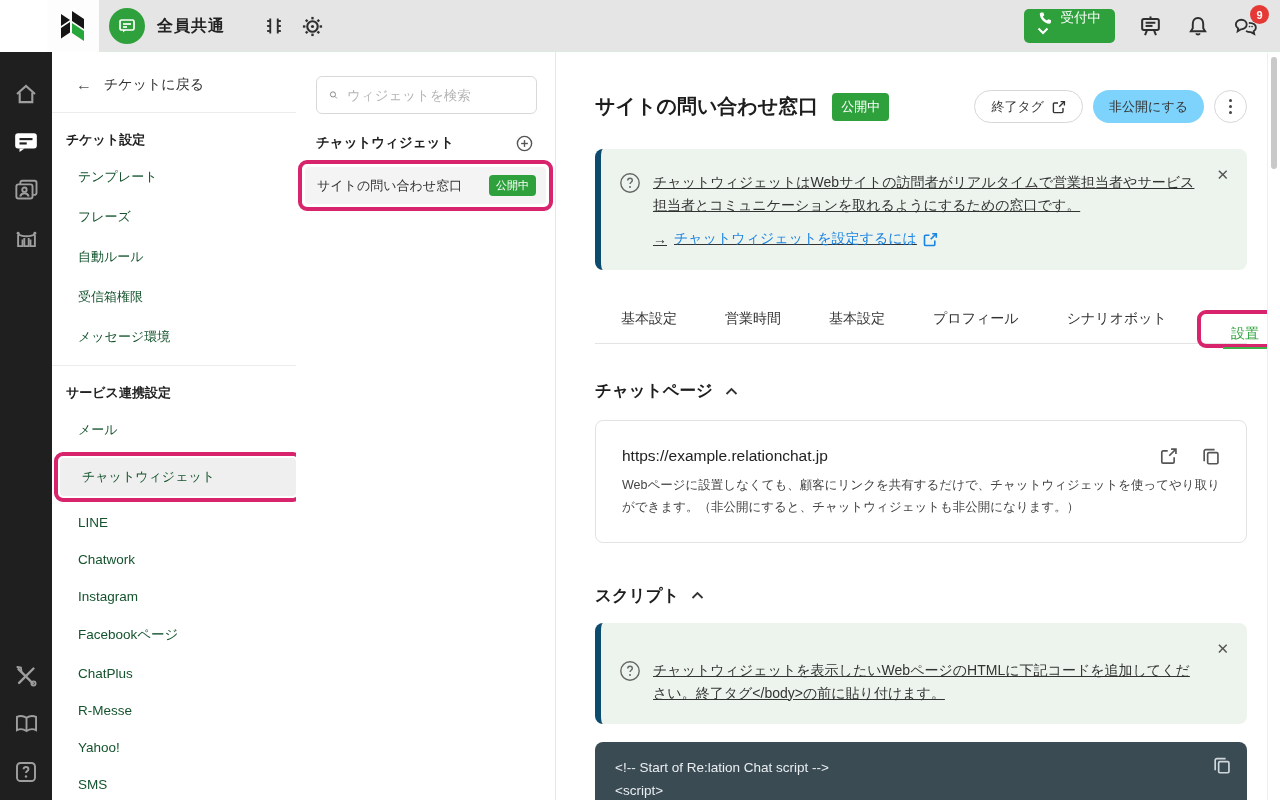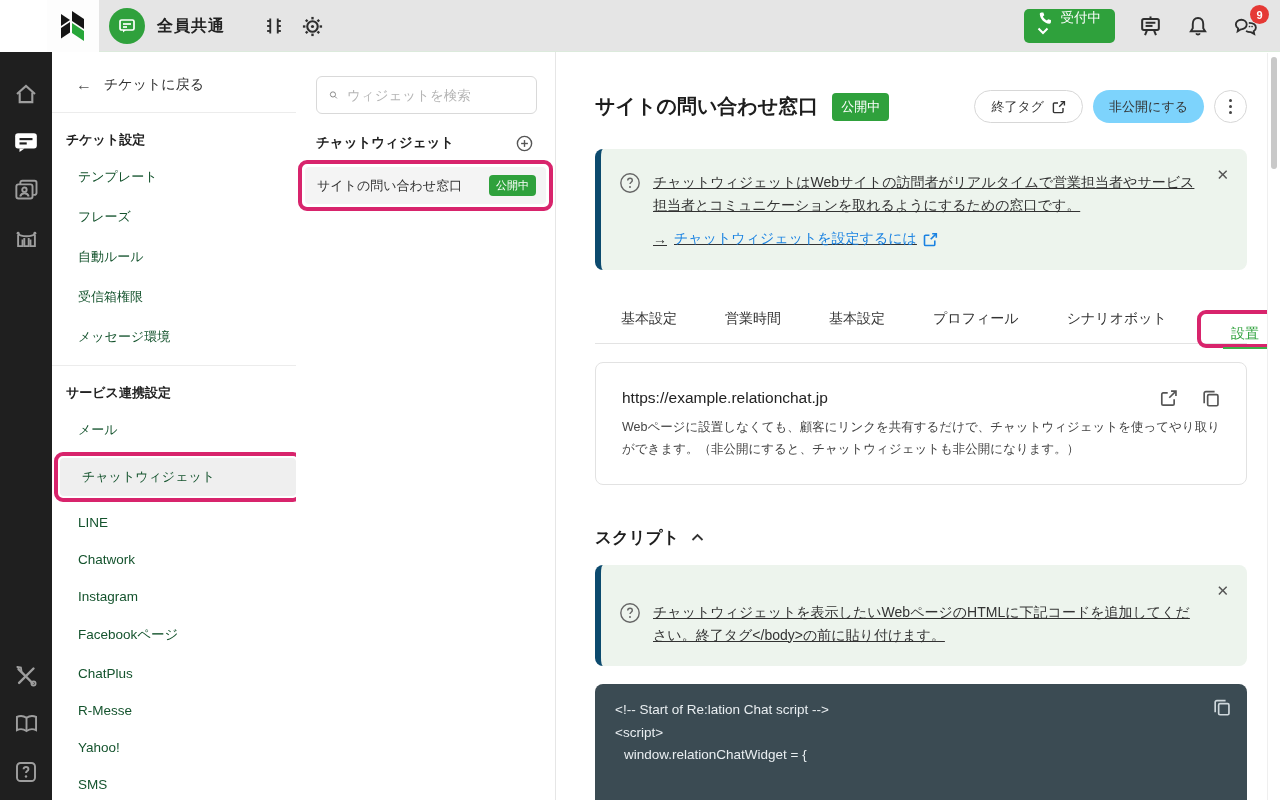--- a/index.html
+++ b/index.html
@@ -365,20 +365,26 @@
     <span class="tab">基本設定</span>
     <span class="tab">営業時間</span>
     <span class="tab">基本設定</span>
     <span class="tab">プロフィール</span>
     <span class="tab">シナリオボット</span>
     <span class="tab-hl">
       <span class="tab active">設置</span>
     </span>
   </div>
 
+  <div class="sec-head">
+    <h2>チャットページ</h2>
+    <svg width="13" height="9" viewBox="0 0 13 9" fill="none" stroke="#333" stroke-width="1.8">
+      <polyline points="1.5,7 6.5,2 11.5,7"></polyline>
+    </svg>
+  </div>
 
   <div class="url-card">
     <div class="url-row">
       <span class="url-text">https://example.relationchat.jp</span>
       <span class="url-icons">
         <span class="ic">
           <svg width="18" height="18" viewBox="0 0 14 14" fill="none" stroke="#555" stroke-width="1.3">
             <path d="M11 8 v3.6 a1 1 0 0 1 -1 1 H2.4 a1 1 0 0 1 -1-1 V4 a1 1 0 0 1 1-1 H6"></path>
             <polyline points="8.6,1.6 12.4,1.6 12.4,5.4"></polyline>
               <line x1="12.2" y1="1.8" x2="7.2" y2="6.8"></line>

